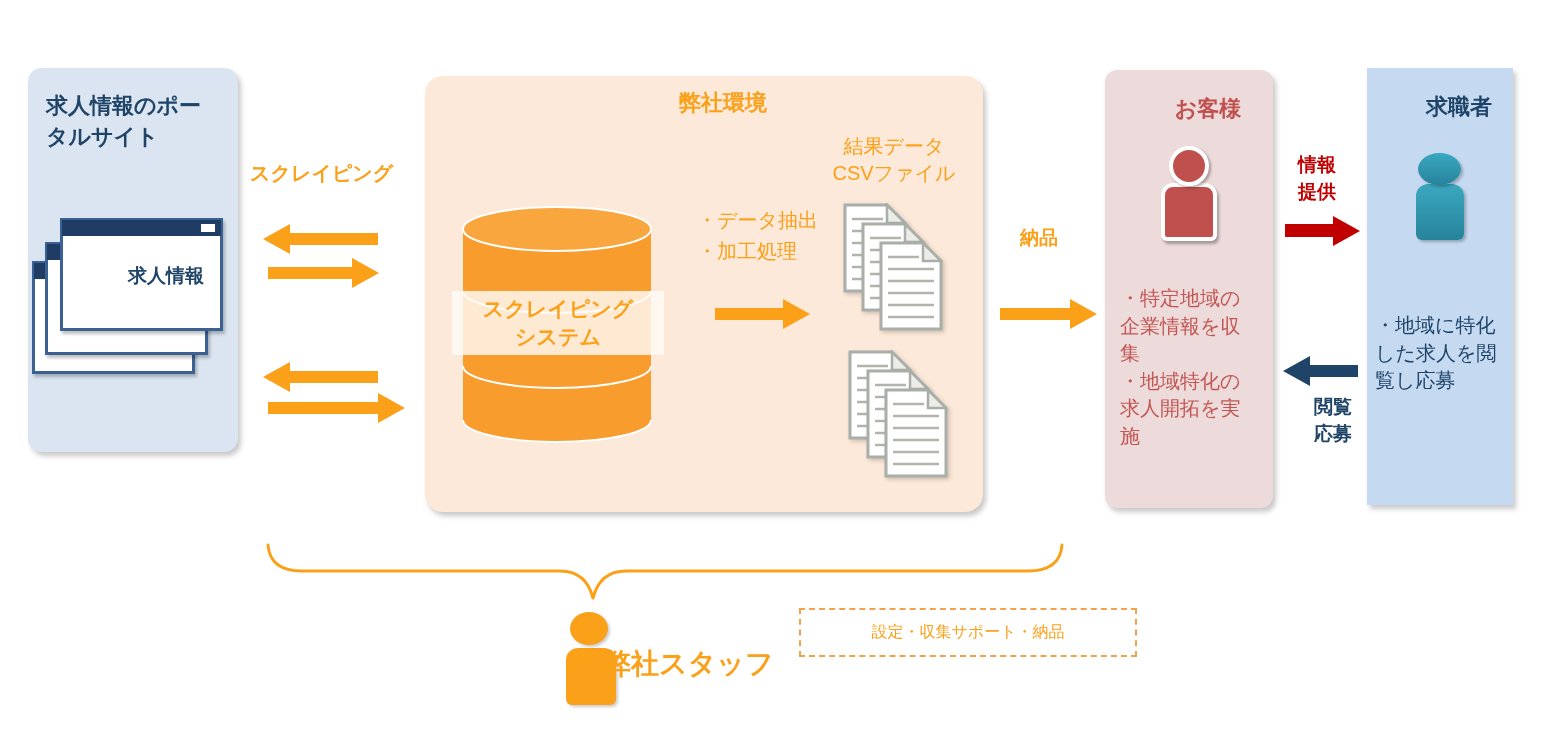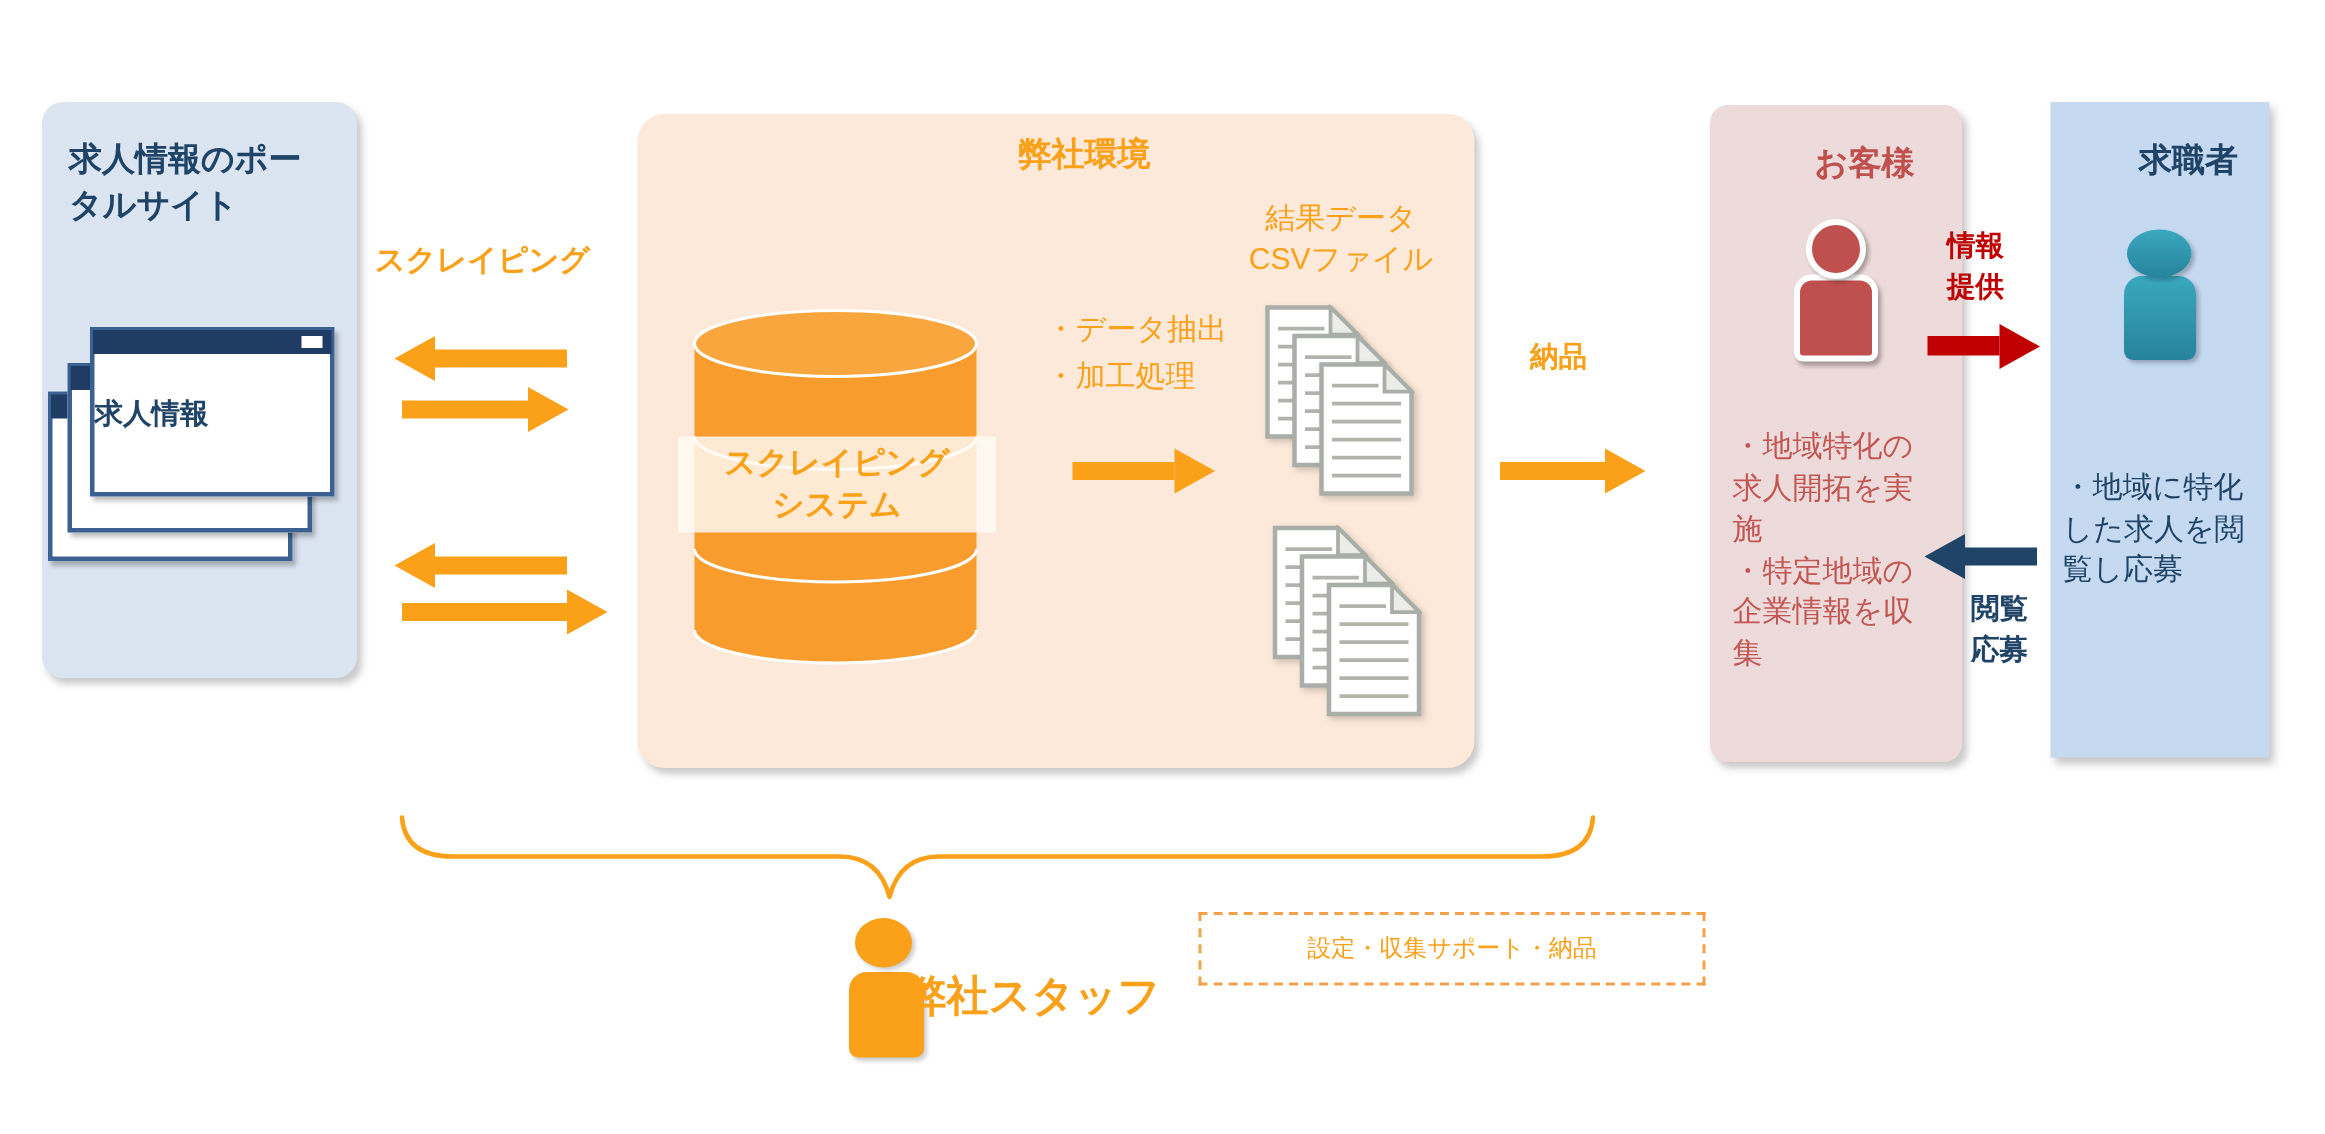--- a/index.html
+++ b/index.html
@@ -27,21 +27,21 @@
   .panel-title{font-weight:bold;font-size:22px;text-align:center;padding-left:38px;}
 
   
   #portal-box{left:28px;top:68px;width:210px;height:384px;background:var(--portal-bg);}
   #portal-title{position:absolute;left:18px;top:22px;width:176px;color:var(--navy);
     font-size:22px;font-weight:bold;line-height:1.42;text-align:left;}
   .window{position:absolute;width:163px;height:113px;background:#fff;
     border:3px solid var(--window-border);box-shadow:2px 3px 3px rgba(0,0,0,.25);}
   .window .bar{position:absolute;left:-1px;top:-1px;right:-1px;height:16px;background:var(--window-bar);}
   .window .close-btn{position:absolute;right:6px;top:4px;width:14px;height:8px;background:#fff;}
-  .window .win-label{position:absolute;left:0;right:16px;top:42px;text-align:left;
+  .window .win-label{position:absolute;left:0;right:16px;top:42px;text-align:right;
     color:var(--navy);font-size:19px;font-weight:bold;}
 
   
   .arrow{position:absolute;height:12px;background:var(--ac);--ac:var(--accent-orange);}
   .arrow.right::after{content:"";position:absolute;left:100%;top:50%;transform:translateY(-50%);
     width:0;height:0;border-top:15px solid transparent;border-bottom:15px solid transparent;
     border-left:27px solid var(--ac);}
   .arrow.left::after{content:"";position:absolute;right:100%;top:50%;transform:translateY(-50%);
     width:0;height:0;border-top:15px solid transparent;border-bottom:15px solid transparent;
     border-right:27px solid var(--ac);}
@@ -63,21 +63,21 @@
   .doc{position:absolute;filter:drop-shadow(2px 2px 2px rgba(0,0,0,.18));}
   .doc:nth-child(2){left:18px;top:19px;}
   .doc:nth-child(3){left:36px;top:38px;}
 
   
   .flow-label{position:absolute;color:var(--accent-orange);font-weight:bold;font-size:20px;}
   .flow-label.red{color:var(--dark-red);font-size:19px;line-height:1.4;}
   .flow-label.navy{color:var(--navy);font-size:19px;line-height:1.4;margin-left:16px;}
 
   
-  #customer-box{left:1105px;top:70px;width:168px;height:438px;background:var(--customer-bg);border-radius:12px;margin-left:35px;}
+  #customer-box{left:1105px;top:70px;width:168px;height:438px;background:var(--customer-bg);border-radius:12px;}
   #customer-title{position:absolute;left:0;right:0;top:24px;color:var(--customer-red);}
   #customer-bullets{position:absolute;left:15px;top:215px;width:140px;color:var(--customer-text);
     font-size:20px;line-height:1.38;}
   
   #seeker-box{left:1367px;top:68px;width:146px;height:437px;background:var(--seeker-bg);border-radius:0;}
   #seeker-title{position:absolute;left:0;right:0;top:24px;color:var(--navy);}
   #seeker-bullet{position:absolute;left:8px;top:216px;width:128px;color:var(--navy);
     font-size:20px;line-height:1.38;margin-top:28px;}
 
   
@@ -241,22 +241,22 @@
 <div class="flow-label" style="left:1020px;top:225px;font-size:19px;">納品</div>
 <div class="arrow right" style="left:1000px;top:308px;width:70px;"></div>
 
 <div id="customer-box" class="panel">
   <div id="customer-title" class="panel-title">お客様</div>
   <div id="customer-person" class="person" style="left:46px;top:76px;width:76px;height:100px;">
     <div class="torso"></div>
     <div class="head"></div>
   </div>
   <div id="customer-bullets">
+    <div>・特定地域の企業情報を収集</div>
     <div>・地域特化の求人開拓を実施</div>
-    <div>・特定地域の企業情報を収集</div>
   </div>
 </div>
 
 <div class="flow-label red" style="left:1298px;top:152px;">
   <div>情報</div>
   <div>提供</div>
 </div>
 <div class="arrow right red" style="left:1285px;top:224px;width:48px;"></div>
 
 <div class="arrow left navy" style="left:1310px;top:365px;width:48px;"></div>

